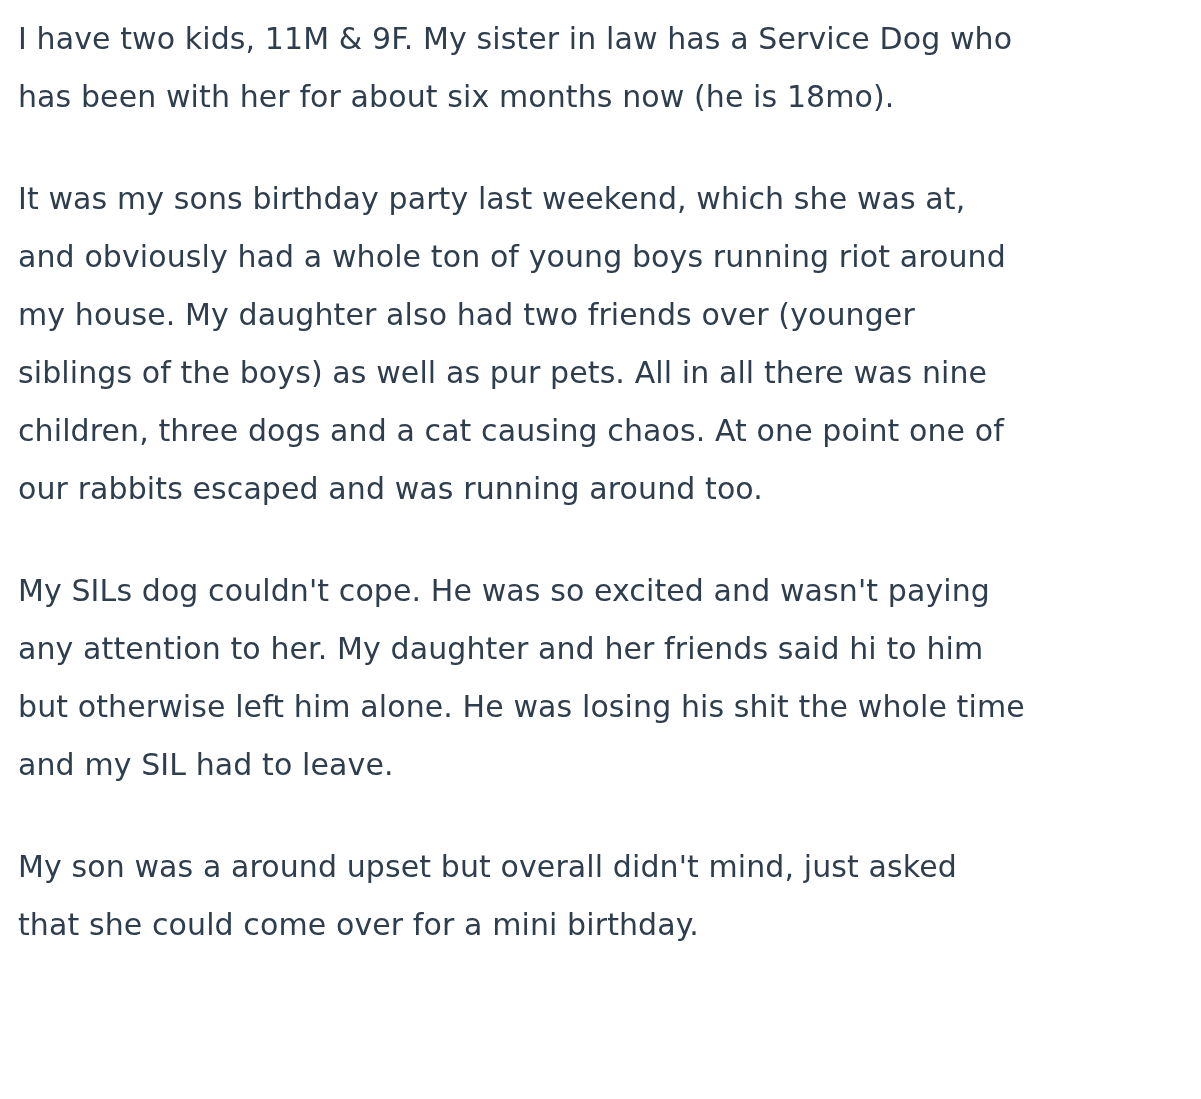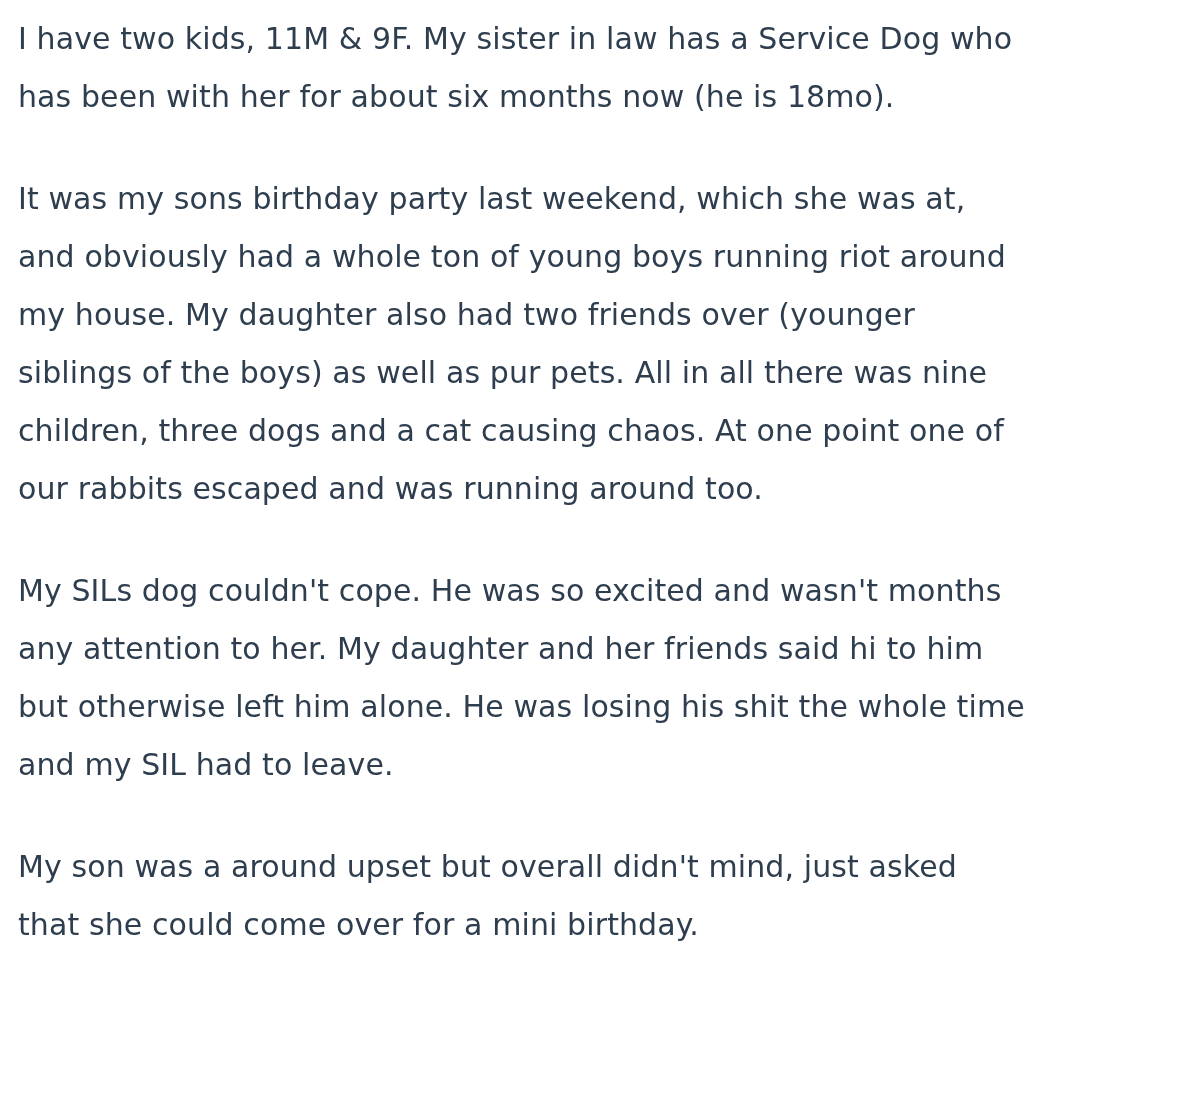--- a/index.html
+++ b/index.html
@@ -30,15 +30,15 @@
   .post-paragraph:last-child {
     margin-bottom: 0;
   }
 </style>
 </head>
 <body>
 
 <div class="post-body">
   <p class="post-paragraph">I have two kids, 11M &amp; 9F. My sister in law has a Service Dog who has been with her for about six months now (he is 18mo).</p>
   <p class="post-paragraph">It was my sons birthday party last weekend, which she was at, and obviously had a whole ton of young boys running riot around my house. My daughter also had two friends over (younger siblings of the boys) as well as pur pets. All in all there was nine children, three dogs and a cat causing chaos. At one point one of our rabbits escaped and was running around too.</p>
-  <p class="post-paragraph">My SILs dog couldn't cope. He was so excited and wasn't months any attention to her. My daughter and her friends said hi to him but otherwise left him alone. He was losing his shit the whole time and my SIL had to leave.</p>
+  <p class="post-paragraph">My SILs dog couldn't cope. He was so excited and wasn't paying any attention to her. My daughter and her friends said hi to him but otherwise left him alone. He was losing his shit the whole time and my SIL had to leave.</p>
   <p class="post-paragraph">My son was a around upset but overall didn't mind, just asked that she could come over for a mini birthday.</p>
 </div>
 
 </body></html>

